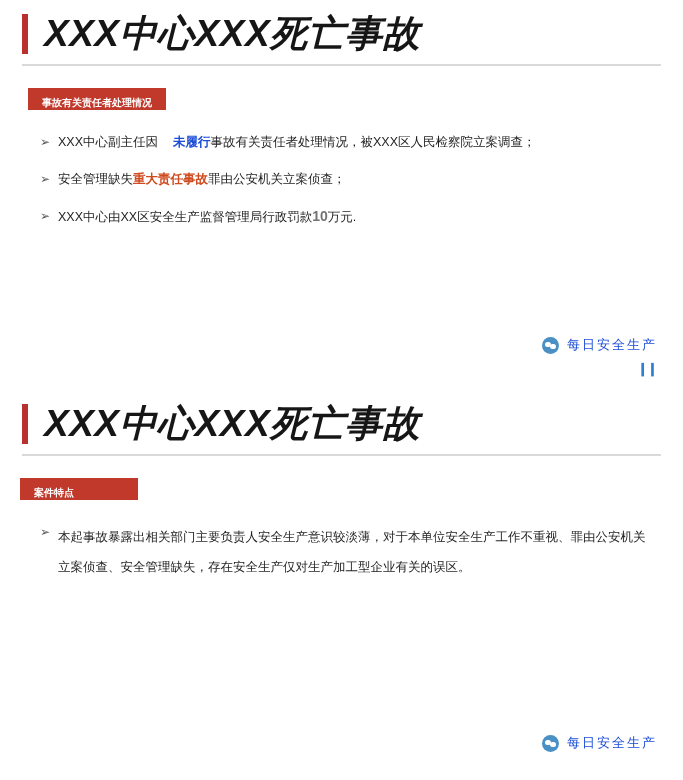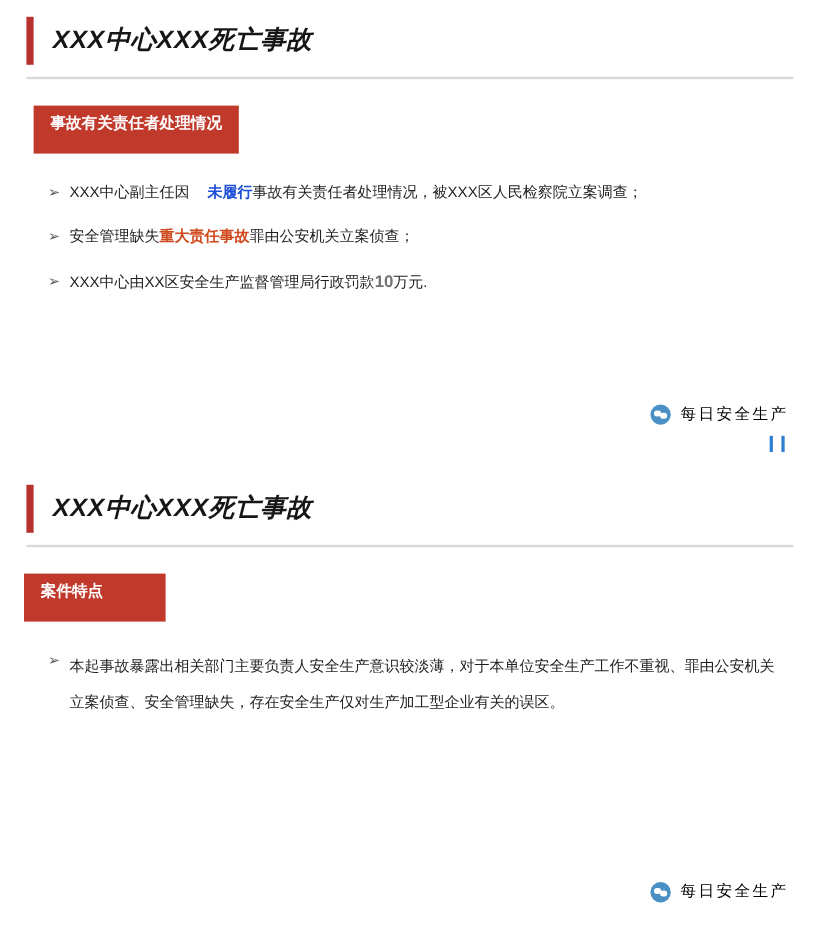--- a/index.html
+++ b/index.html
@@ -33,43 +33,43 @@
   }
   .title-bar {
     width: 6px;
     height: 40px;
     background: #b8312f;
     margin-right: 16px;
     flex: 0 0 auto;
   }
   .title-text {
     font-family: "Liberation Sans", sans-serif;
-    font-size: 21px;
+    font-size: 37px;
     font-weight: bold;
     font-style: italic;
     letter-spacing: 0.5px;
     color: #161616;
     line-height: 40px;
     white-space: nowrap;
   }
   .title-underline {
     margin: 10px 22px 0 22px;
     border-bottom: 2px solid #d9d9d9;
   }
 
   
   .ribbon {
     margin-top: 22px;
     margin-left: 28px;
     background: #c0392b;
     color: #ffffff;
-    font-size: 13px;
+    font-size: 10px;
     font-weight: bold;
     line-height: 30px;
-    height: 40px;
+    height: 22px;
     padding: 0 14px;
     display: inline-block;
     box-sizing: border-box;
   }
   .ribbon.narrow { min-width: 118px; margin-left: 20px; }
 
   
   .bullets {
     margin-top: 22px;
     padding-left: 40px;
@@ -112,21 +112,21 @@
     line-height: 30px;
   }
 
   
   .watermark {
     position: absolute;
     right: 26px;
     bottom: 28px;
     display: flex;
     align-items: center;
-    color: #000000;
+    color: #1d4ed8;
     font-size: 13px;
     letter-spacing: 2px;
   }
   .wm-logo {
     width: 17px;
     height: 17px;
     border-radius: 50%;
     background: #4a90c4;
     margin-right: 8px;
     position: relative;

